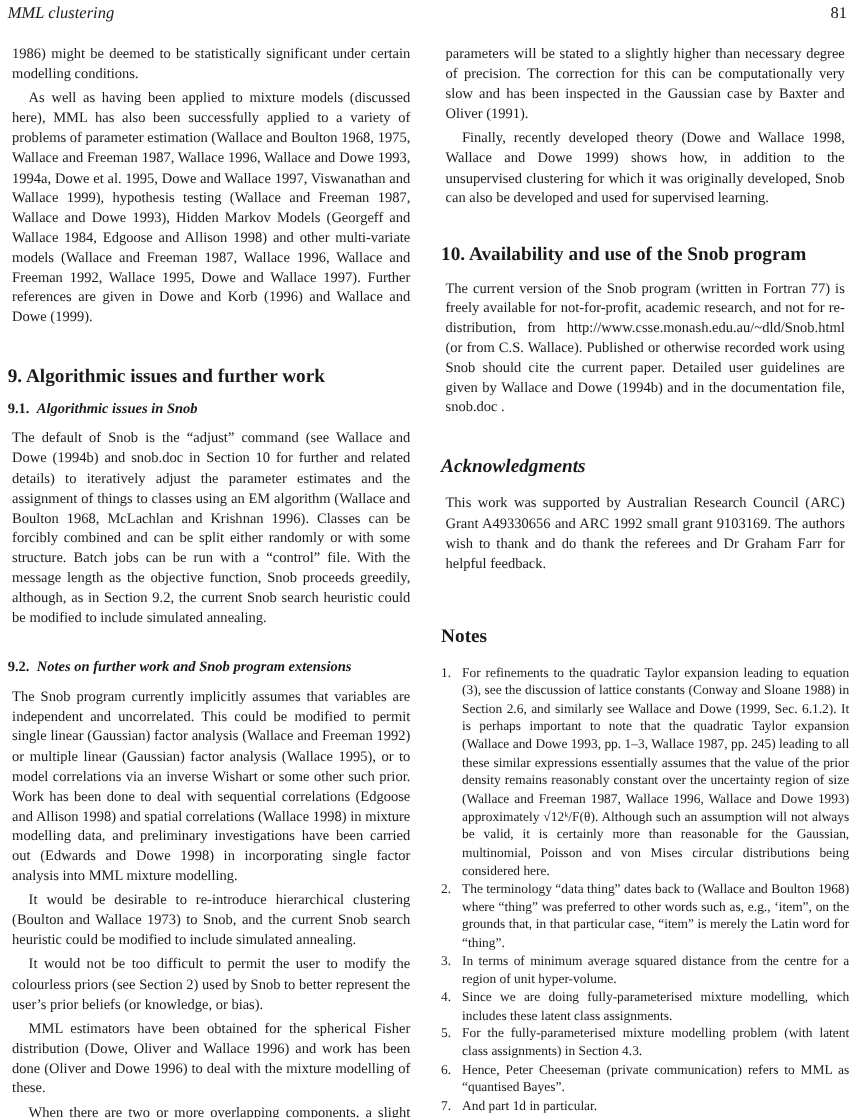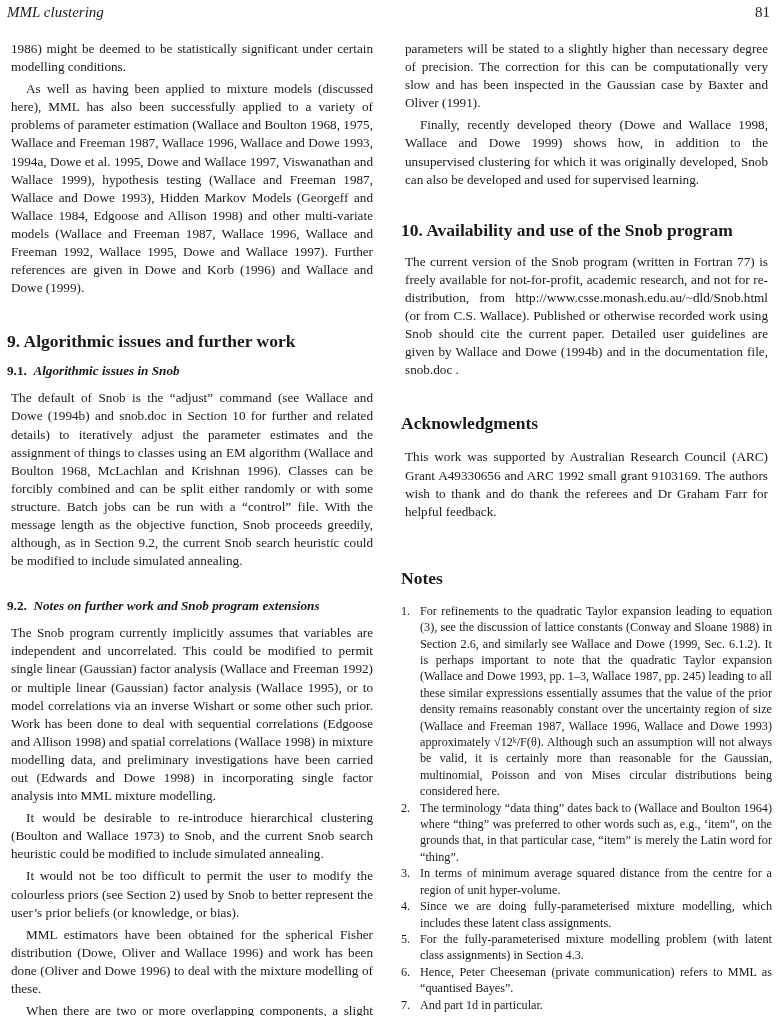--- a/index.html
+++ b/index.html
@@ -57,27 +57,27 @@
   <p class="indent">When there are two or more overlapping components, a slight inefficiency will arise in the message length calculations since</p>
 </div>
 
 <div class="col col-right">
   <p>parameters will be stated to a slightly higher than necessary degree of precision. The correction for this can be computationally very slow and has been inspected in the Gaussian case by Baxter and Oliver (1991).</p>
   <p class="indent">Finally, recently developed theory (Dowe and Wallace 1998, Wallace and Dowe 1999) shows how, in addition to the unsupervised clustering for which it was originally developed, Snob can also be developed and used for supervised learning.</p>
 
   <h2 style="margin-top:30px;">10.  Availability and use of the Snob program</h2>
   <p style="margin-top:12px;">The current version of the Snob program (written in Fortran 77) is freely available for not-for-profit, academic research, and not for re-distribution, from http://www.csse.monash.edu.au/~dld/Snob.html (or from C.S. Wallace). Published or otherwise recorded work using Snob should cite the current paper. Detailed user guidelines are given by Wallace and Dowe (1994b) and in the documentation file, snob.doc .</p>
 
-  <h2 style="margin-top:33px;">Acknowledgments</h2>
+  <h2 style="margin-top:33px;font-style:italic;">Acknowledgments</h2>
   <p style="margin-top:14px;">This work was supported by Australian Research Council (ARC) Grant A49330656 and ARC 1992 small grant 9103169. The authors wish to thank and do thank the referees and Dr Graham Farr for helpful feedback.</p>
 
   <h2 style="margin-top:46px;">Notes</h2>
   <ol class="notes-list" style="margin-top:14px;">
     <li><span class="n">1.</span><span>For refinements to the quadratic Taylor expansion leading to equation (3), see the discussion of lattice constants (Conway and Sloane 1988) in Section 2.6, and similarly see Wallace and Dowe (1999, Sec. 6.1.2). It is perhaps important to note that the quadratic Taylor expansion (Wallace and Dowe 1993, pp. 1–3, Wallace 1987, pp. 245) leading to all these similar expressions essentially assumes that the value of the prior density remains reasonably constant over the uncertainty region of size (Wallace and Freeman 1987, Wallace 1996, Wallace and Dowe 1993) approximately √12ᵏ/F(θ). Although such an assumption will not always be valid, it is certainly more than reasonable for the Gaussian, multinomial, Poisson and von Mises circular distributions being considered here.</span></li>
-    <li><span class="n">2.</span><span>The terminology “data thing” dates back to (Wallace and Boulton 1964) where “thing” was preferred to other words such as, e.g., ‘item”, on the grounds that, in that particular case, “item” is merely the Latin word for “thing”.</span></li>
+    <li><span class="n">2.</span><span>The terminology “data thing” dates back to (Wallace and Boulton 1968) where “thing” was preferred to other words such as, e.g., ‘item”, on the grounds that, in that particular case, “item” is merely the Latin word for “thing”.</span></li>
     <li><span class="n">3.</span><span>In terms of minimum average squared distance from the centre for a region of unit hyper-volume.</span></li>
     <li><span class="n">4.</span><span>Since we are doing fully-parameterised mixture modelling, which includes these latent class assignments.</span></li>
     <li><span class="n">5.</span><span>For the fully-parameterised mixture modelling problem (with latent class assignments) in Section 4.3.</span></li>
     <li><span class="n">6.</span><span>Hence, Peter Cheeseman (private communication) refers to MML as “quantised Bayes”.</span></li>
     <li><span class="n">7.</span><span>And part 1d in particular.</span></li>
     <li><span class="n">8.</span><span>See Section 4.2.</span></li>
   </ol>
 </div>
 
 </body></html>

